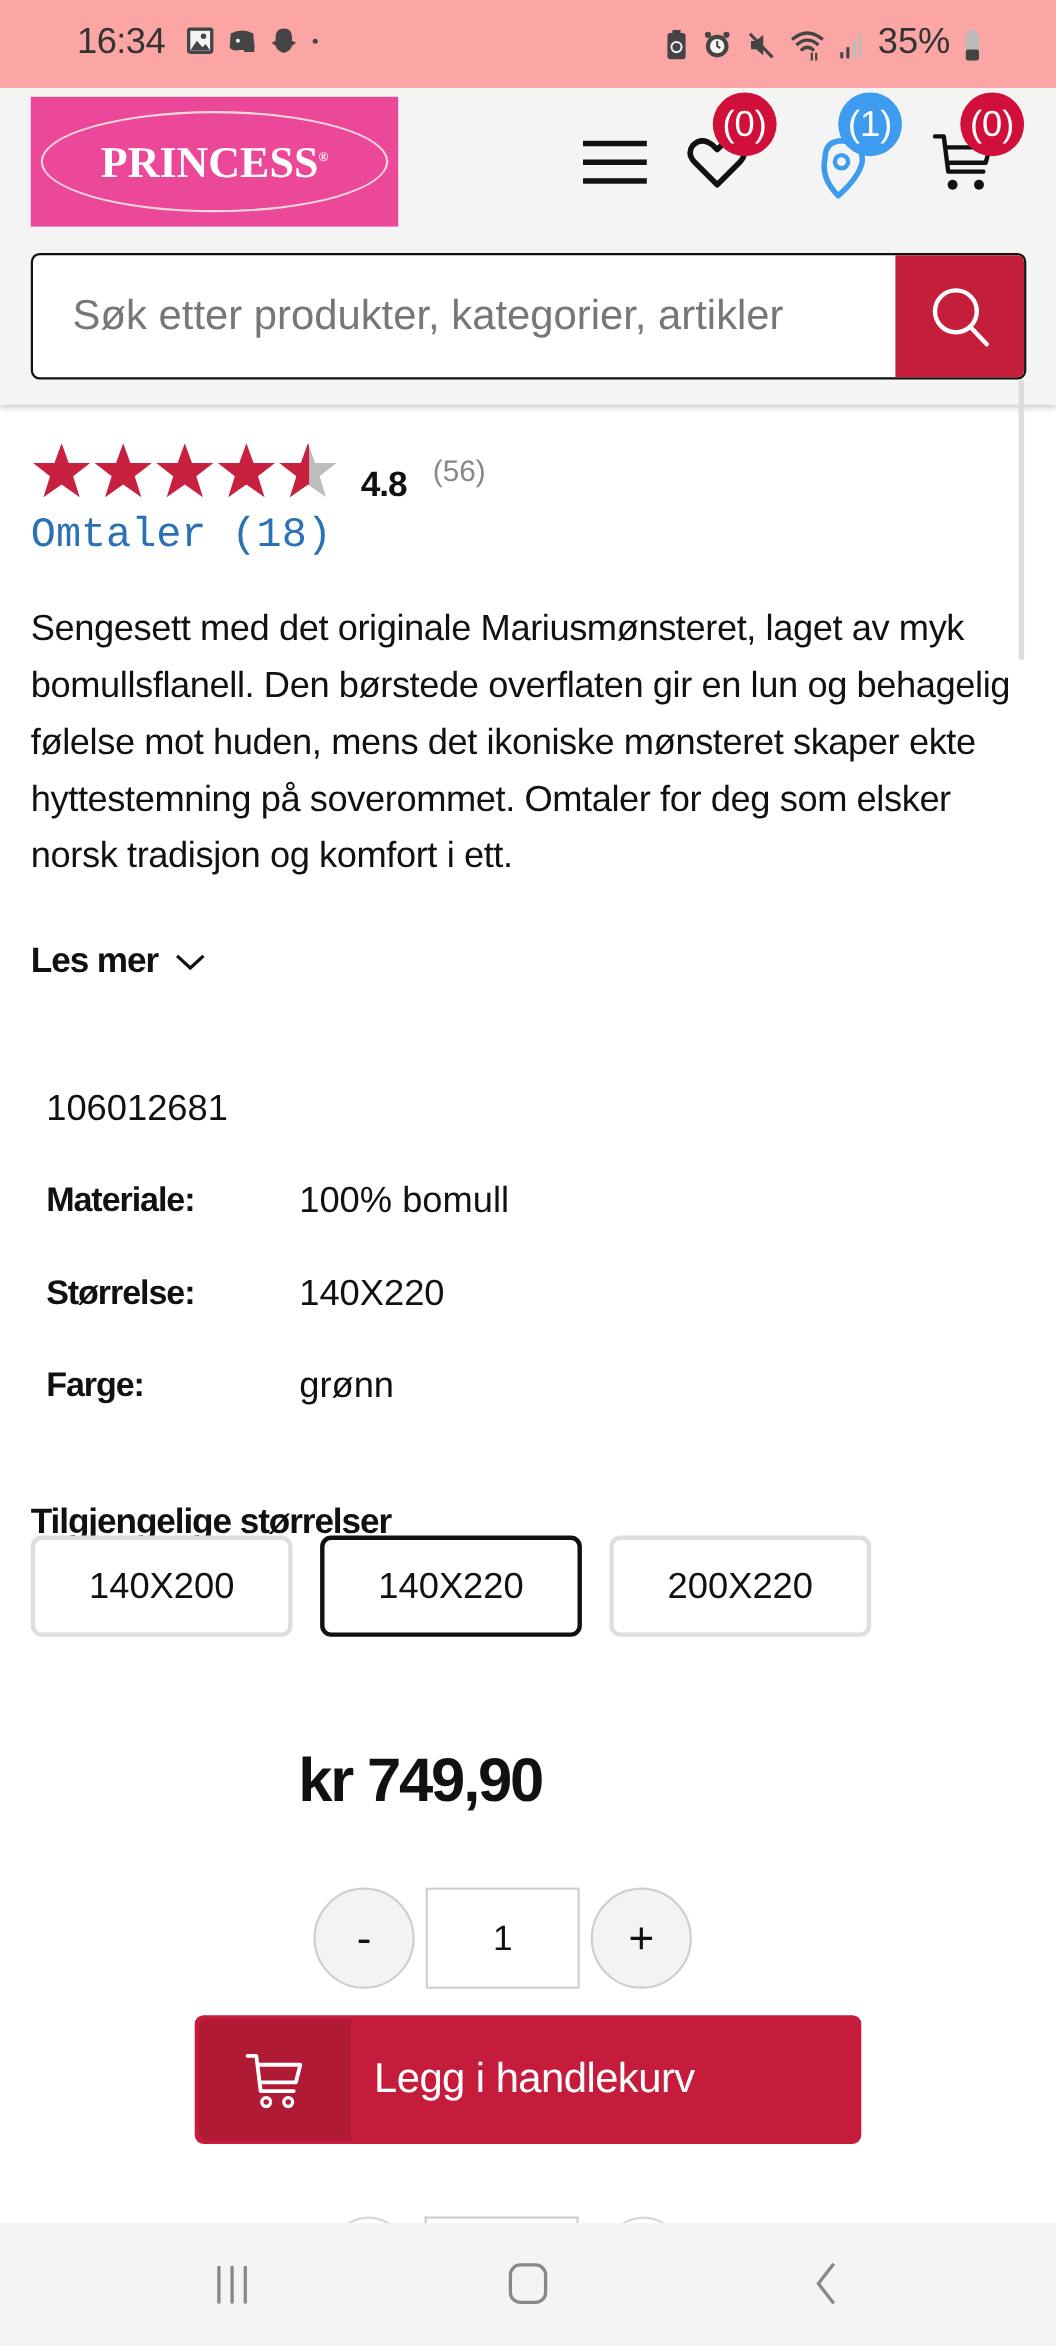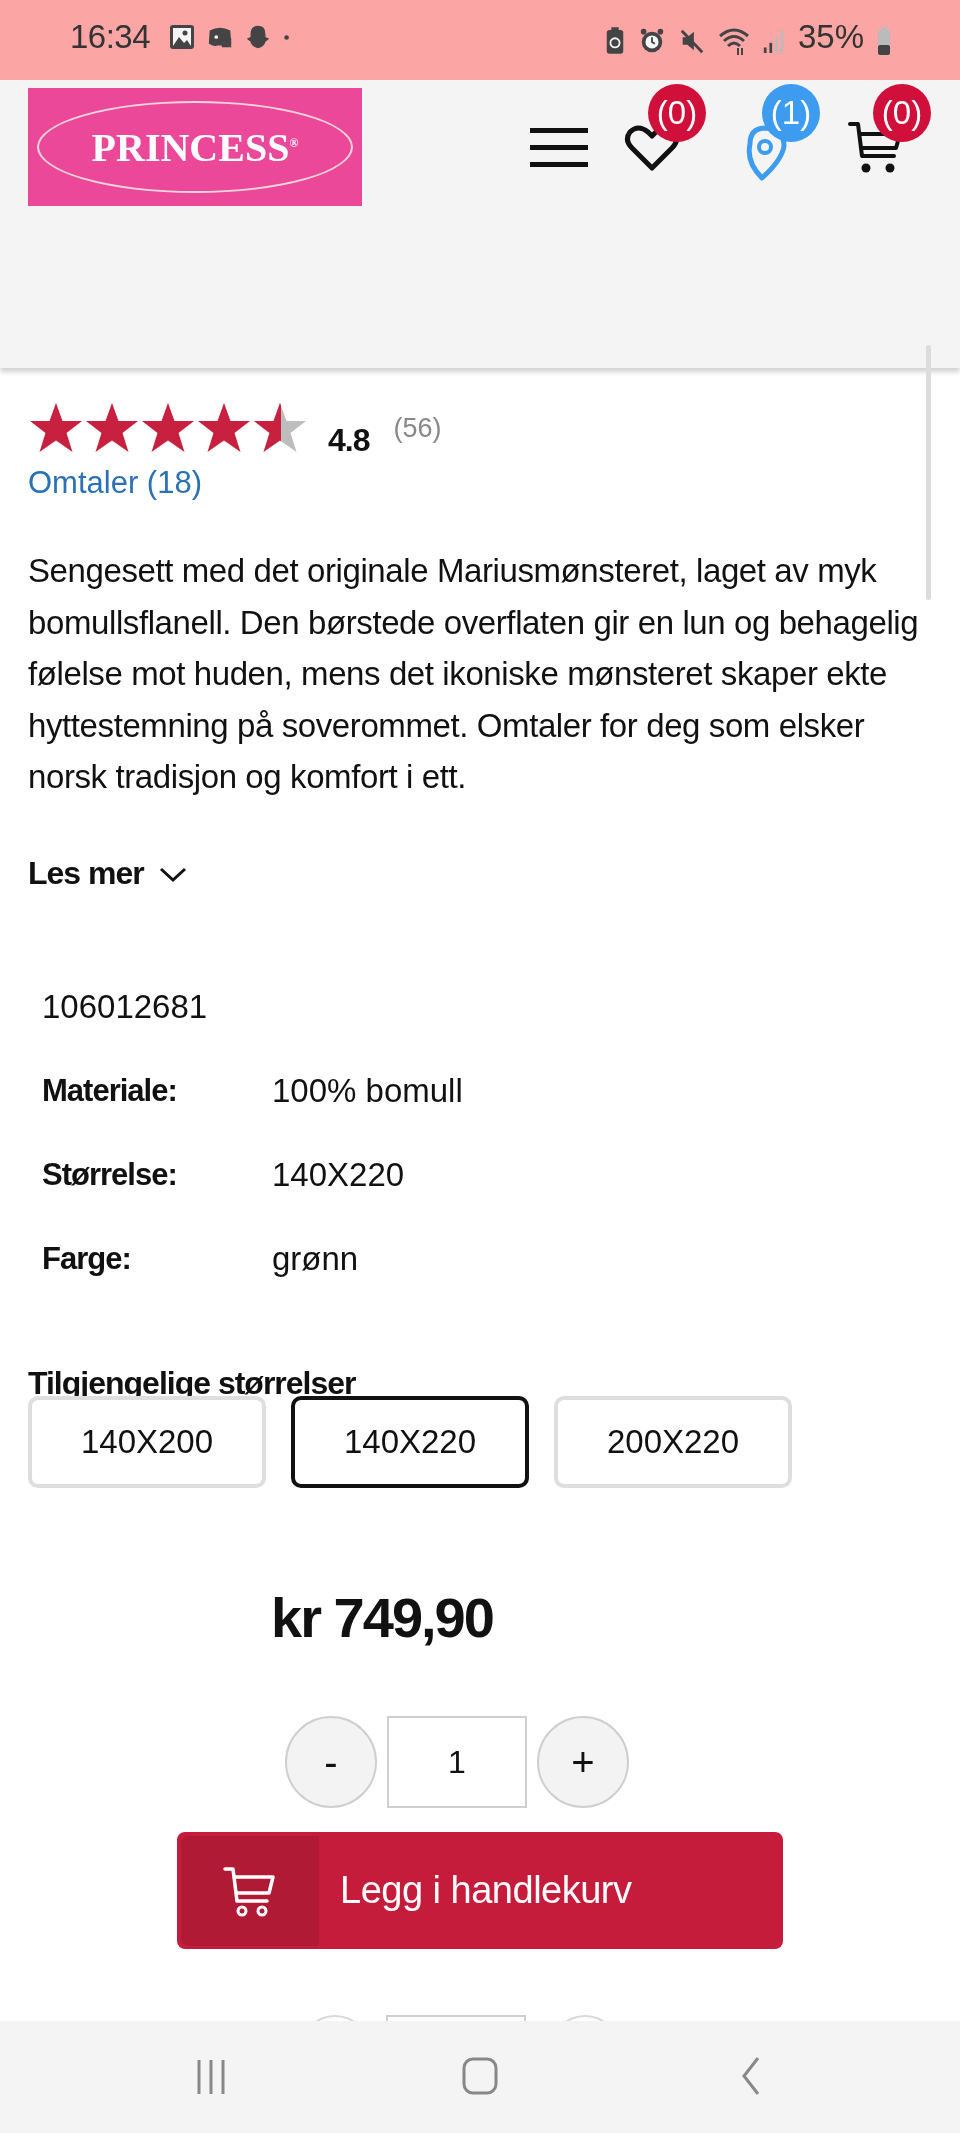--- a/index.html
+++ b/index.html
@@ -42,21 +42,21 @@
 
   
   .scrollbar { position: absolute; left: 926px; top: 345px; width: 5px; height: 255px; background: #dcdcdc; border-radius: 3px; z-index: 3; }
 
   
   .rating { position: absolute; left: 28px; top: 397px; display: flex; align-items: center; }
   .stars { display: flex; gap: 0px; }
   .star { width: 56px; height: 54px; }
   .rating-value { margin-left: 20px; font-size: 32px; font-weight: bold; color: #111; letter-spacing: -1px; margin-top: 25px; }
   .rating-count { margin-left: 24px; font-size: 27px; color: #888; }
-  .reviews-link { position: absolute; left: 28px; top: 465px; font-size: 31px; color: #2a72b5; text-decoration: none; }
+  .reviews-link { position: absolute; left: 28px; top: 465px; font-size: 38px; color: #2a72b5; text-decoration: none; font-family: Liberation Mono, monospace; }
 
   
   .description { position: absolute; left: 28px; top: 545px; width: 910px; font-size: 33px; line-height: 51.5px; color: #111; letter-spacing: -0.4px; }
 
   .read-more { position: absolute; left: 28px; top: 855px; display: flex; align-items: center; gap: 14px; font-size: 32px; font-weight: bold; color: #111; letter-spacing: -1px; cursor: pointer; }
 
   
   .specs { position: absolute; left: 42px; top: 965px; }
   .spec-row { display: flex; height: 84px; align-items: center; }
   .spec-label { width: 230px; font-size: 31px; font-weight: bold; letter-spacing: -1px; color: #111; }
@@ -177,20 +177,29 @@
 
     <svg class="hdr-icon cart-icon" viewBox="0 0 58 56">
       <path d="M2 4 L10 4 L14 36 L46 36" fill="none" stroke="#111" stroke-width="4" stroke-linecap="round" stroke-linejoin="round"></path>
       <path d="M12 14 L52 14 L48 28 L14 28" fill="none" stroke="#111" stroke-width="4" stroke-linejoin="round"></path>
       <circle cx="18" cy="48" r="4.5" fill="#111"></circle>
       <circle cx="42" cy="48" r="4.5" fill="#111"></circle>
     </svg>
     <span class="badge badge-red badge-cart">(0)</span>
   </div>
 
+  <div class="search">
+    <input class="search-input" type="text" placeholder="Søk etter produkter, kategorier, artikler" style="">
+    <div class="search-btn">
+      <svg width="64" height="64" viewBox="0 0 64 64">
+        <circle cx="28" cy="27" r="19" fill="none" stroke="#fff" stroke-width="4"></circle>
+        <line x1="41" y1="41" x2="56" y2="57" stroke="#fff" stroke-width="4" stroke-linecap="round"></line>
+      </svg>
+    </div>
+  </div>
 </div>
 
 <div class="scrollbar"></div>
 
 <div class="rating">
   <div class="stars">
     <svg class="star" viewBox="0 0 56 54">
         <polygon points="28,2 34.5,20 54,20 38.5,32 44.5,51 28,39.5 11.5,51 17.5,32 2,20 21.5,20" fill="#c8203f"></polygon>
       </svg>
     <svg class="star" viewBox="0 0 56 54">

